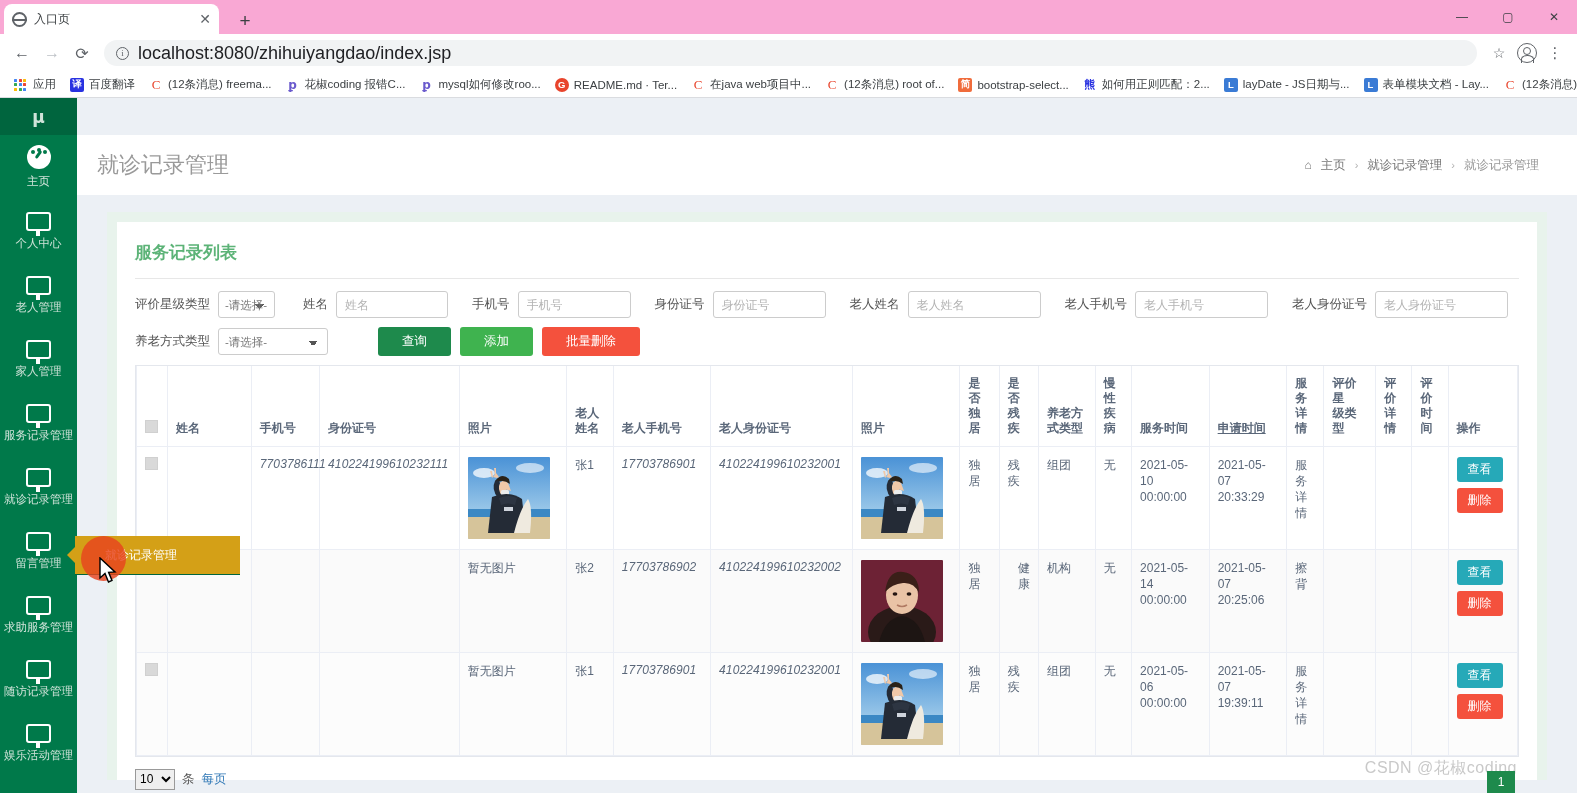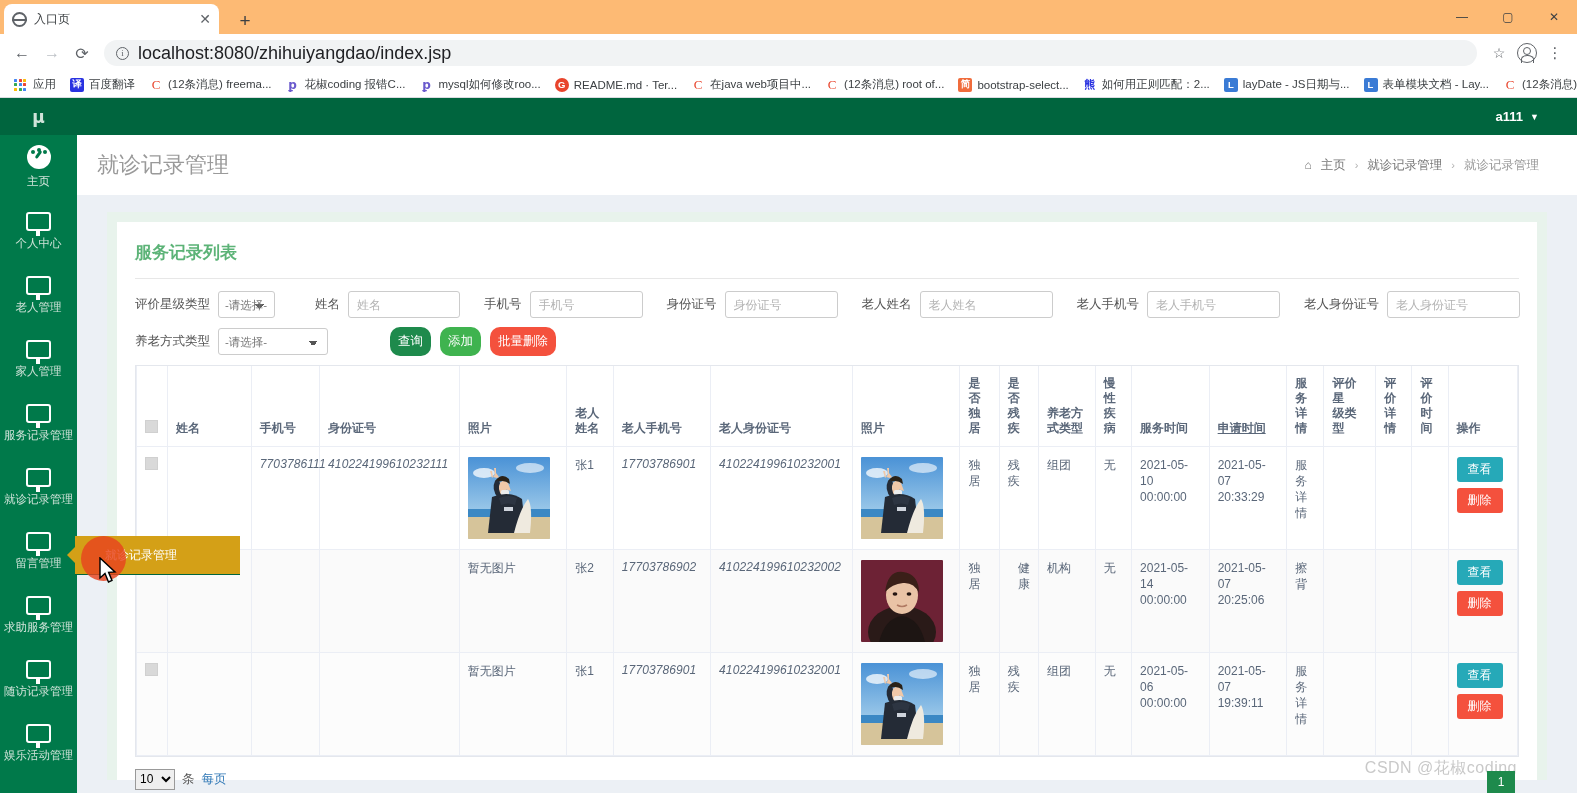--- a/index.html
+++ b/index.html
@@ -4,21 +4,21 @@
 <style>
   * { box-sizing: border-box; }
   html, body { margin:0; padding:0; }
   body {
     width:1577px; height:793px;
     font-family:"Liberation Sans","DejaVu Sans",sans-serif;
     background:#ffffff; overflow:hidden; position:relative;
   }
 
   
-  #browser-chrome { position:absolute; top:0; left:0; width:1577px; height:80px; background:#fdba74; }
+  #browser-chrome { position:absolute; top:0; left:0; width:1577px; height:80px; background:#f9a8d4; }
   #tabstrip { position:absolute; top:0; left:0; width:100%; height:34px; }
   .tab {
     position:absolute; top:4px; left:4px; width:215px; height:30px;
     background:#fff; border-radius:8px 8px 0 0;
     display:flex; align-items:center; padding:0 8px; gap:7px;
   }
   .tab-favicon { width:15px; height:15px; border-radius:50%; border:2px solid #5f6368; position:relative; flex:0 0 auto; }
   .tab-favicon::before { content:""; position:absolute; left:-2px; top:5px; width:15px; height:2px; background:#5f6368; }
   .tab-title { font-size:12px; color:#3c4043; white-space:nowrap; overflow:hidden; flex:1; }
   .tab-close { font-size:14px; color:#5f6368; cursor:default; line-height:1; }
@@ -121,22 +121,22 @@
     width:110px; height:27px; font-size:11.5px; color:#777; padding:0 6px;
     border:1px solid #ccc; border-radius:3px; background:#fff;
     font-family:"Liberation Sans",sans-serif; appearance:none;
     background-image:linear-gradient(45deg,transparent 50%,#555 50%),linear-gradient(135deg,#555 50%,transparent 50%);
     background-position:calc(100% - 14px) 12px, calc(100% - 9px) 12px;
     background-size:5px 5px,5px 5px; background-repeat:no-repeat;
   }
   .f-input { height:27px; font-size:12px; padding:0 8px; border:1px solid #ccc; border-radius:3px;
     font-family:"Liberation Sans",sans-serif; color:#333; margin-right:24px; }
   .f-input::placeholder { color:#b3b3b3; }
-  .f-select { margin-right:40px; }
-  .btn { border:none; border-radius:10px; color:#fff; font-size:12.5px; padding:6px 8px; font-family:"Liberation Sans",sans-serif; cursor:pointer; }
+  .f-select { margin-right:28px; }
+  .btn { border:none; border-radius:3px; color:#fff; font-size:12.5px; padding:6px 24px; font-family:"Liberation Sans",sans-serif; cursor:pointer; }
   .btn-query { background:#1e8a4c; }
   .btn-add { background:#3fb34f; }
   .btn-del { background:#f4513d; }
   .btn-group { display:flex; gap:9px; margin-left:22px; }
 
   
   #tablewrap { margin-top:5px; border:1px solid #e4e7ed; border-top:1px solid #e4e7ed; overflow:hidden; }
   table { border-collapse:collapse; width:100%; table-layout:fixed; }
   th { border:1px solid #ebeef5; border-top:none; vertical-align:bottom; padding:6px 8px 10px 8px;
        font-size:12px; color:#5a6779; font-weight:bold; text-align:left; height:80px; background:#fff;}
@@ -305,24 +305,20 @@
         <div class="side-item">
           <span class="s-ico monitor"></span>
           <span class="s-label">娱乐活动管理</span>
         </div>
         <div class="side-item">
           <span class="s-label"></span>
         </div>
       </div>
   </div>
 
-  <div id="topbar">
-    <span id="user-name">a111</span>
-    <span id="user-caret">▼</span>
-  </div>
 
   <div id="pagehead">
     <div id="page-title">就诊记录管理</div>
     <div id="breadcrumb">
         <span class="home-ico">⌂</span>
         <span class="">主页</span>
         <span class="crumb-sep">›</span>
         <span class="">就诊记录管理</span>
         <span class="crumb-sep">›</span>
         <span class="crumb-active">就诊记录管理</span>

